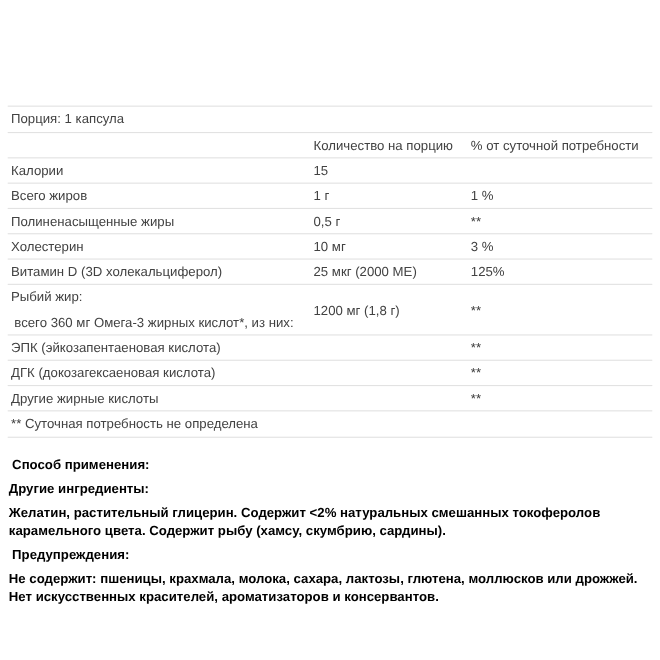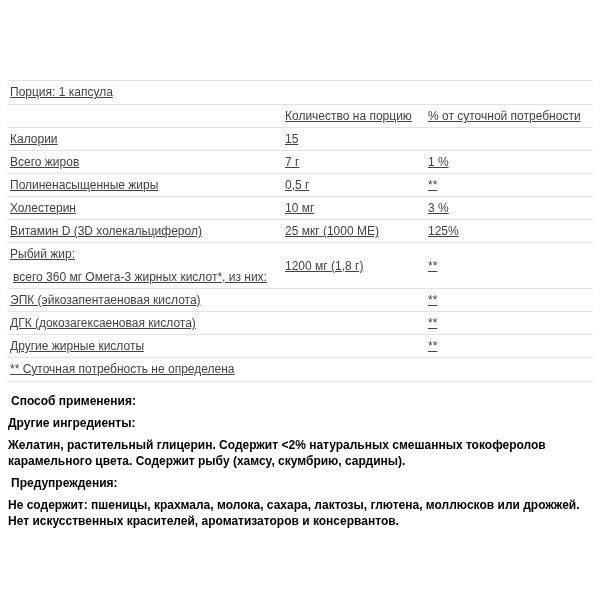--- a/index.html
+++ b/index.html
@@ -11,23 +11,22 @@
     background: #ffffff;
     font-family: "Liberation Sans", sans-serif;
     color: #424242;
     font-size: 12px;
     overflow: hidden;
   }
   .page { padding-top: 80px; }
 
   
   .facts-table {
-    margin: 0 7px;
+    margin: 16px 7px;
     border-top: 1px solid #e2e2e2;
-    text-decoration: underline;
   }
   .t-row {
     display: grid;
     grid-template-columns: 278px 143px 1fr;
     align-items: center;
     border-bottom: 1px solid #e2e2e2;
     padding: 4px 0;
     line-height: 14px;
   }
   .t-row--span {
@@ -74,42 +73,42 @@
           <div class="cell-name">
             <div>Калории</div>
           </div>
           <div class="cell-amount">15</div>
           <div class="cell-dv"></div>
         </div>
         <div class="t-row">
           <div class="cell-name">
             <div>Всего жиров</div>
           </div>
-          <div class="cell-amount">7 г</div>
+          <div class="cell-amount">1 г</div>
           <div class="cell-dv">1 %</div>
         </div>
         <div class="t-row">
           <div class="cell-name">
             <div>Полиненасыщенные жиры</div>
           </div>
           <div class="cell-amount">0,5 г</div>
           <div class="cell-dv">**</div>
         </div>
         <div class="t-row">
           <div class="cell-name">
             <div>Холестерин</div>
           </div>
           <div class="cell-amount">10 мг</div>
           <div class="cell-dv">3 %</div>
         </div>
         <div class="t-row">
           <div class="cell-name">
             <div>Витамин D (3D холекальциферол)</div>
           </div>
-          <div class="cell-amount">25 мкг (1000 МЕ)</div>
+          <div class="cell-amount">25 мкг (2000 МЕ)</div>
           <div class="cell-dv">125%</div>
         </div>
         <div class="t-row">
           <div class="cell-name">
             <div>Рыбий жир:</div>
             <div class="name-line2">всего 360 мг Омега-3 жирных кислот*, из них:</div>
           </div>
           <div class="cell-amount">1200 мг (1,8 г)</div>
           <div class="cell-dv">**</div>
         </div>

